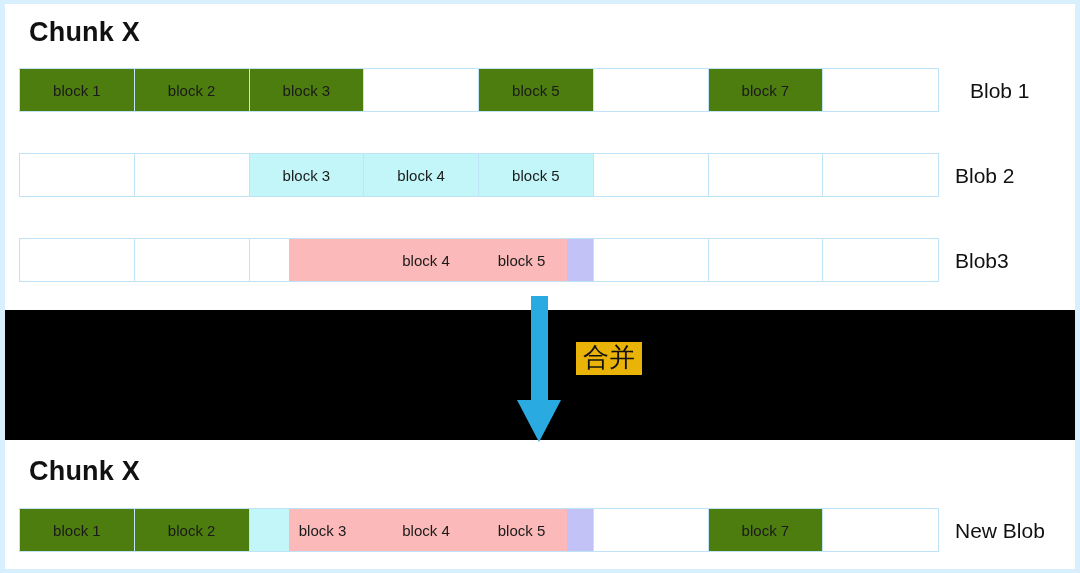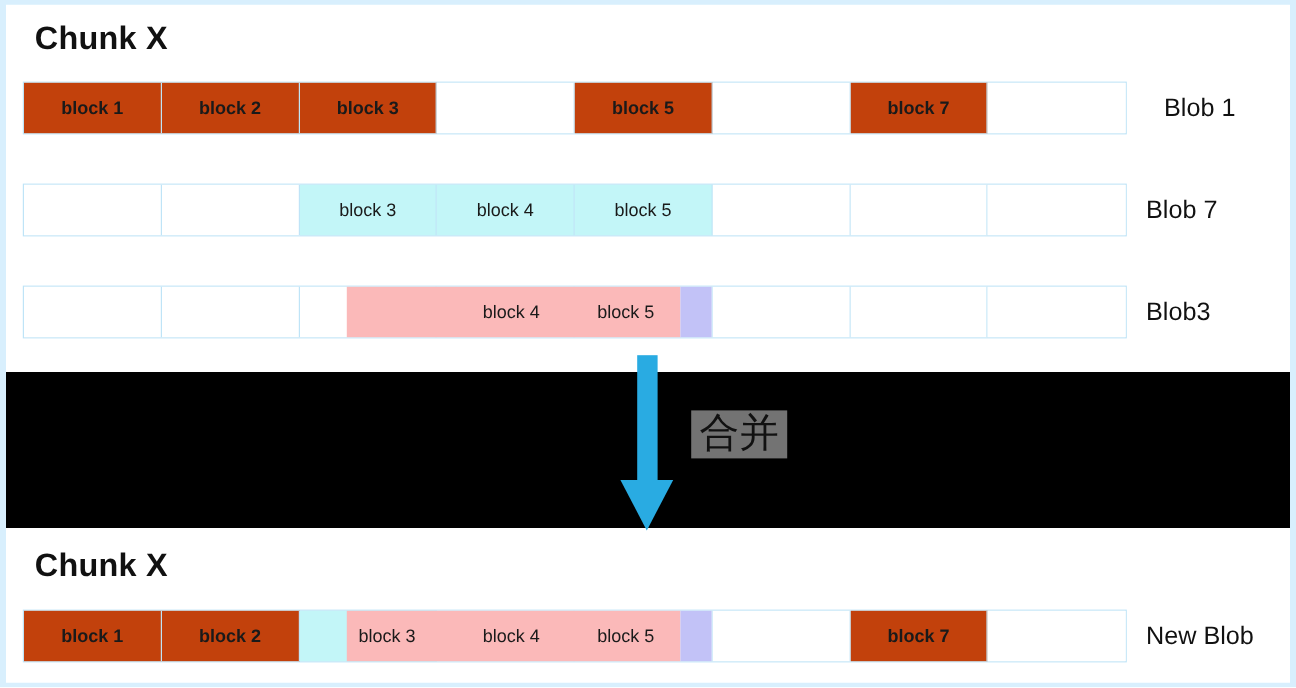--- a/index.html
+++ b/index.html
@@ -94,21 +94,21 @@
     top: 0;
     height: 42px;
     box-sizing: border-box;
     display: flex;
     align-items: center;
     justify-content: center;
     font-size: 15px;
     color: #1a1a1a;
     white-space: nowrap;
   }
-  .c-green  { background: #c2410c; font-weight: bold; }
+  .c-green  { background: #4d7c0f; }
   .c-cyan   { background: #c3f6f8; }
   .c-red    { background: #fbb9b9; }
   .c-purple { background: #c2c2f7; }
   .c-white  { background: #ffffff; }
 
   .row-label {
     position: absolute;
     left: 955px;
     font-size: 21px;
     color: #111111;
@@ -136,23 +136,23 @@
     height: 0;
     border-left: 22px solid transparent;
     border-right: 22px solid transparent;
     border-top: 42px solid #29abe2;
   }
   .merge-label {
     position: absolute;
     left: 576px;
     top: 342px;
     padding: 2px 7px 5px 7px;
-    background: #737373;
+    background: #eab308;
     color: #111111;
-    font-size: 33px;
+    font-size: 26px;
     line-height: 1;
     font-family: "DejaVu Sans", sans-serif;
     white-space: nowrap;
   }
 </style>
 </head>
 <body>
 
 <div id="canvas">
 
@@ -177,21 +177,21 @@
   <div class="row" id="row-blob2">
       <div class="cell c-white" style="left: 0px; width: 114.75px;"></div>
       <div class="cell c-white" style="left: 114.75px; width: 114.75px;"></div>
       <div class="cell c-cyan" style="left: 229.5px; width: 114.75px;">block 3</div>
       <div class="cell c-cyan" style="left: 344.25px; width: 114.75px;">block 4</div>
       <div class="cell c-cyan" style="left: 459px; width: 114.75px;">block 5</div>
       <div class="cell c-white" style="left: 573.75px; width: 114.75px;"></div>
       <div class="cell c-white" style="left: 688.5px; width: 114.75px;"></div>
       <div class="cell c-white last" style="left: 803.25px; width: 114.75px;"></div>
     </div>
-  <div class="row-label" id="label-blob2">Blob 7</div>
+  <div class="row-label" id="label-blob2">Blob 2</div>
 
   <div class="row" id="row-blob3">
       <div class="cell c-white" style="left: 0px; width: 114.75px;"></div>
       <div class="cell c-white" style="left: 114.75px; width: 114.75px;"></div>
       <div class="cell c-white" style="left: 229.5px; width: 114.75px;"></div>
       <div class="cell c-white" style="left: 344.25px; width: 114.75px;"></div>
       <div class="cell c-white" style="left: 459px; width: 114.75px;"></div>
       <div class="cell c-white" style="left: 573.75px; width: 114.75px;"></div>
       <div class="cell c-white" style="left: 688.5px; width: 114.75px;"></div>
       <div class="cell c-white last" style="left: 803.25px; width: 114.75px;"></div>

